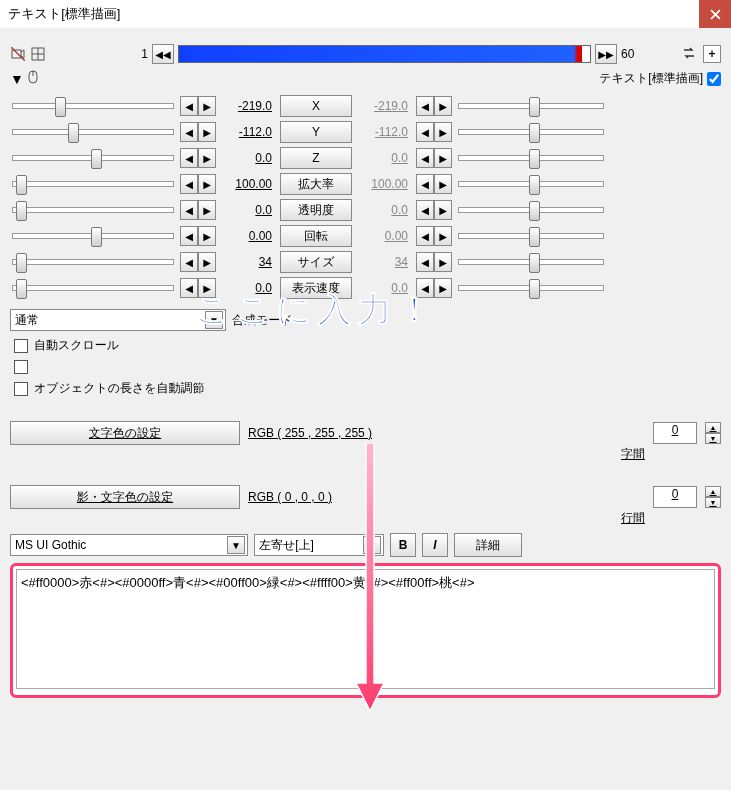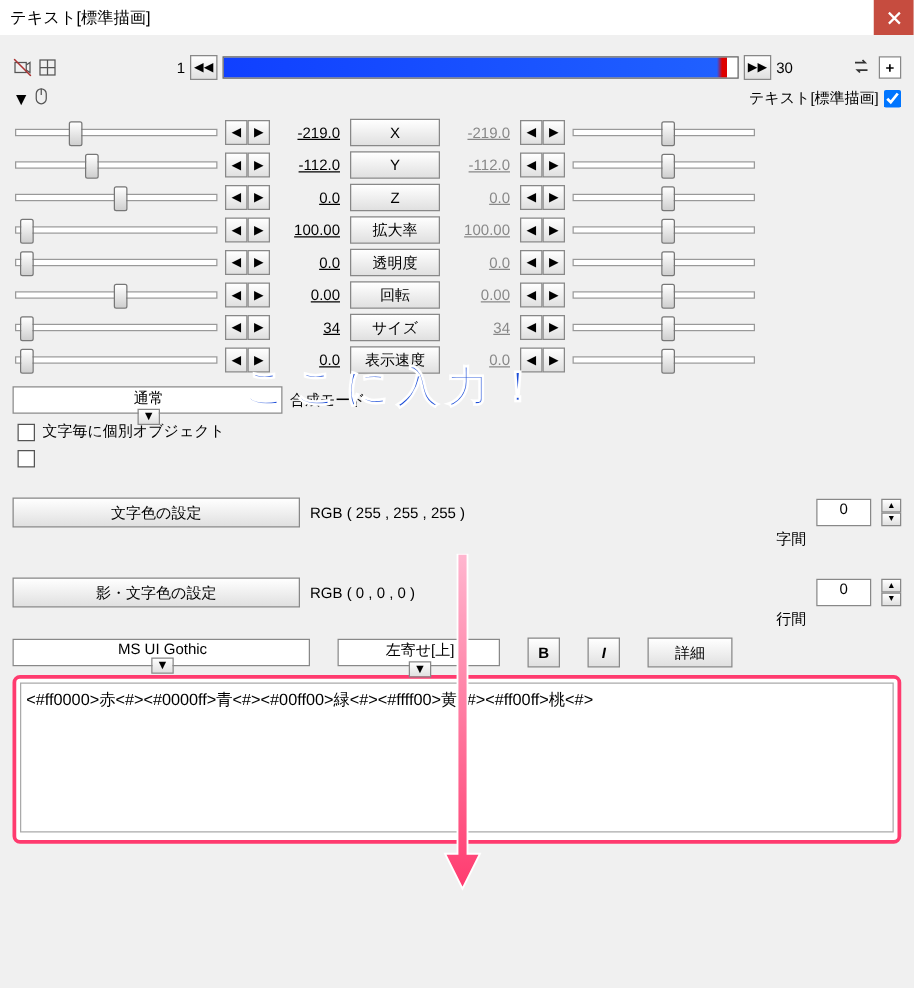--- a/index.html
+++ b/index.html
@@ -110,51 +110,51 @@
     display:flex;align-items:center;justify-content:center;
     cursor:pointer;
   }
   .val-cell2 { width:56px; text-align:right; padding-right:4px; text-decoration: underline; color:#888;}
   .slider-right { width:150px; display:flex;align-items:center; }
   .slider-right .slider-track { flex:1; }
   .mode-row { display:flex; align-items:center; gap:6px; margin: 10px 0 6px 0; }
   .combo {
     height:22px; border:1px solid #888; background:#fff;
     display:flex; align-items:center; justify-content:space-between;
-    padding: 0 2px 0 4px; cursor:pointer;flex-direction:column;
+    padding: 0 2px 0 4px; cursor:pointer;
   }
   .combo .arrow {
     width:18px;height:18px;border:1px solid #888;
     background:linear-gradient(#fff,#e0e0e0);
     display:flex;align-items:center;justify-content:center;font-size:10px;
   }
   .check-row { display:flex;align-items:center;gap:6px;margin: 6px 0; padding-left:4px;}
   .check-box { width:14px;height:14px;border:1px solid #555;background:#fff; }
   .btn-wide {
     height:24px;border:1px solid #888;
     background:linear-gradient(#fff,#e0e0e0);
     display:flex;align-items:center;justify-content:center;
     cursor:pointer;
     flex:0 0 230px;
   }
-  .cfg-row { display:flex;align-items:center;gap:8px;margin:4px 0; }
+  .cfg-row { display:flex;align-items:center;gap:8px;margin:4px 0;text-decoration:underline; }
   .rgb-text { flex:1; }
   .spacing-label { width:32px; text-align:right;margin-top:43px; }
   .spin-input {
     width:44px;height:22px;border:1px solid #888;background:#fff;
     text-align:center;
   }
   .spin-btns { display:flex;flex-direction:column; }
   .spin-b {
     width:16px;height:11px;border:1px solid #888;
     background:linear-gradient(#fff,#e0e0e0);
     display:flex;align-items:center;justify-content:center;font-size:7px;
     cursor:pointer;
   }
-  .font-row { display:flex;align-items:center;gap:22px;margin:6px 0; }
+  .font-row { display:flex;align-items:center;gap:6px;margin:6px 0; }
   .font-combo { flex:0 0 238px; }
   .style-combo { flex:0 0 130px; }
   .align-combo { flex:0 0 130px; }
   .sq-btn {
     width:26px;height:24px;border:1px solid #888;
     background:linear-gradient(#fff,#e0e0e0);
     display:flex;align-items:center;justify-content:center;font-weight:bold;
     cursor:pointer;
   }
   .textarea-wrap {
@@ -213,21 +213,21 @@
           <rect x="1" y="1" width="12" height="12" fill="none" stroke="#555"></rect>
           <line x1="1" y1="7" x2="13" y2="7" stroke="#555"></line>
           <line x1="7" y1="1" x2="7" y2="13" stroke="#555"></line>
         </svg>
       </span>
     <span class="tl-spacer"></span>
     <span class="tl-num">1</span>
     <div class="tl-btn">◀◀</div>
     <div class="tl-bar"></div>
     <div class="tl-btn">▶▶</div>
-    <span class="tl-end">30</span>
+    <span class="tl-end">60</span>
     <span style="flex:0 0 26px"></span>
     <span class="tl-ricon"><svg width="16" height="16" viewBox="0 0 16 16">
           <path d="M3 5 H11 L9 3 M13 11 H5 L7 13" fill="none" stroke="#333" stroke-width="1.4"></path>
         </svg></span>
     <div class="tl-plus">+</div>
   </div>
 
   <div class="object-row">
     <div class="obj-left">
       <span class="tri-down">▼</span>
@@ -442,24 +442,28 @@
   <div class="mode-row">
     <div class="combo" style="width:216px">
       <span>通常</span>
       <div class="arrow">▼</div>
     </div>
     <span>合成モード</span>
   </div>
 
   <div class="check-row">
     <div class="check-box"></div>
-    <span>文字毎に個別オブジェクト</span>
+    <span>自動スクロール</span>
   </div>
   <div class="check-row">
     <div class="check-box"></div>
+  </div>
+  <div class="check-row">
+    <div class="check-box"></div>
+    <span>オブジェクトの長さを自動調節</span>
   </div>
 
   <div class="cfg-row">
     <div class="btn-wide">文字色の設定</div>
     <span class="rgb-text">RGB ( 255 , 255 , 255 )</span>
     <span class="spacing-label">字間</span>
     <div class="spin-input">0</div>
     <div class="spin-btns">
       <div class="spin-b">▲</div>
       <div class="spin-b">▼</div>

